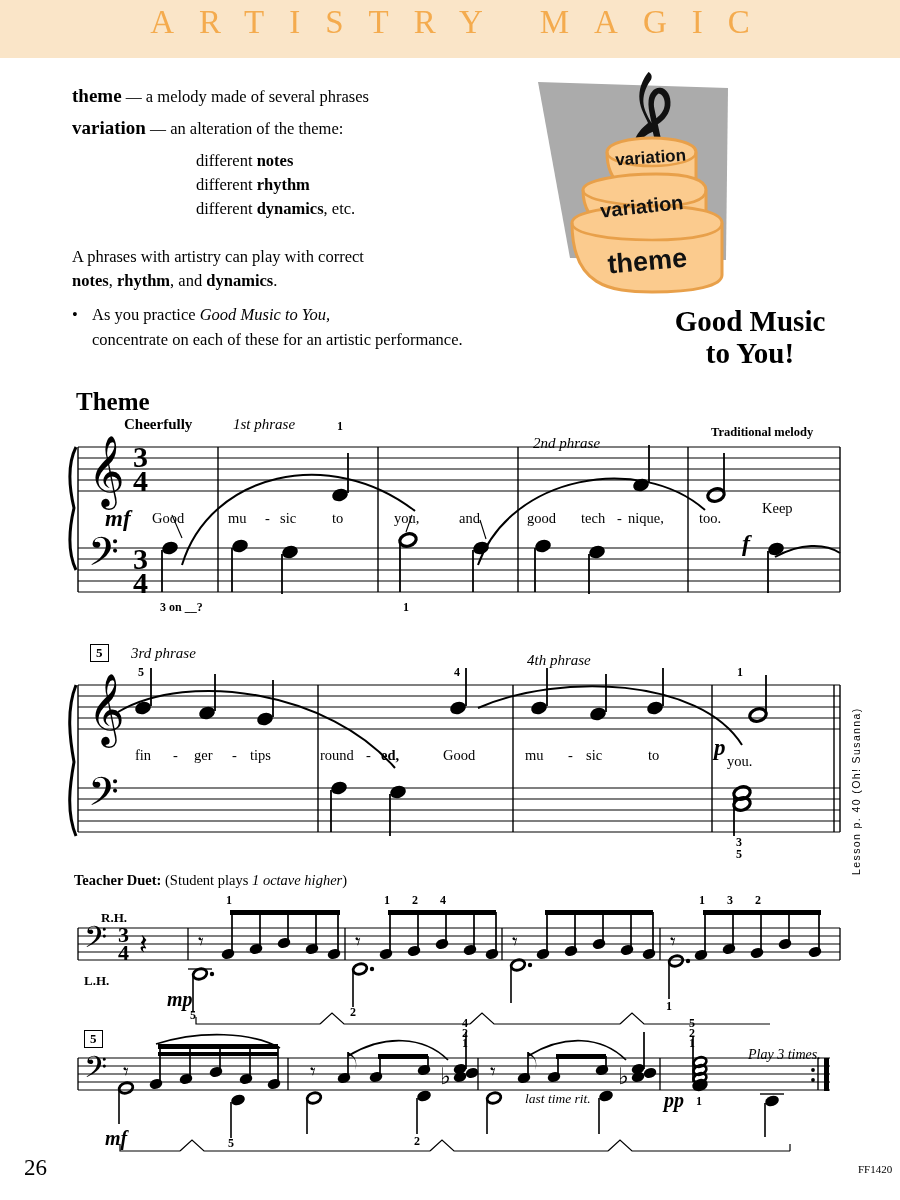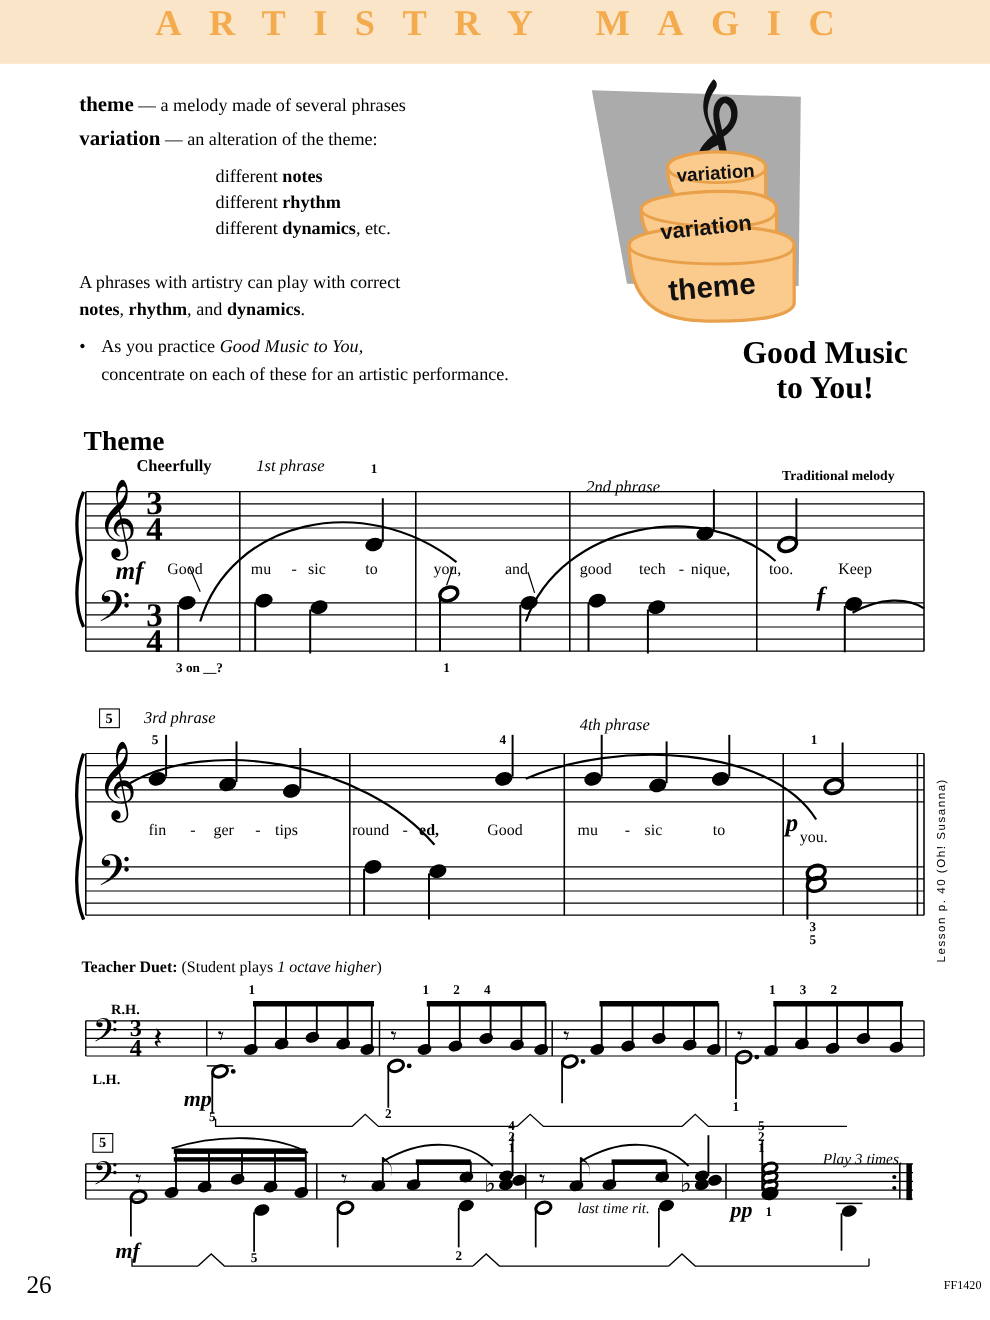--- a/index.html
+++ b/index.html
@@ -13,21 +13,21 @@
   
   .banner{
     position:absolute;left:0;top:0;width:900px;height:58px;
     background:#fae5c8;
   }
   .banner-title{
     position:absolute;left:0;top:0;width:900px;height:44px;
     display:flex;align-items:center;justify-content:center;
     color:#f4ab4e;font-family:"Liberation Serif",serif;
     font-size:33px;letter-spacing:25px;text-indent:25px;
-    font-weight:700;white-space:pre;
+    font-weight:400;white-space:pre;
   }
 
   
   .deftext{position:absolute;left:72px;top:86px;width:430px;font-size:16.5px;line-height:1.0;}
   .defrow{margin-bottom:12px;}
   .term{font-weight:bold;font-size:19px;}
   .dash{font-size:16px;}
   .indent{margin-left:124px;line-height:1.45;}
   .b{font-weight:bold;}
   .para{position:absolute;left:72px;top:245px;width:400px;font-size:16.5px;line-height:1.45;}
@@ -288,21 +288,21 @@
     <div class="lyric" style="left:265px;top:95px;">-</div>
     <div class="lyric" style="left:280px;top:95px;">sic</div>
     <div class="lyric" style="left:332px;top:95px;">to</div>
     <div class="lyric" style="left:394px;top:95px;">you,</div>
     <div class="lyric" style="left:459px;top:95px;">and</div>
     <div class="lyric" style="left:527px;top:95px;">good</div>
     <div class="lyric" style="left:581px;top:95px;">tech</div>
     <div class="lyric" style="left:617px;top:95px;">-</div>
     <div class="lyric" style="left:628px;top:95px;">nique,</div>
     <div class="lyric" style="left:699px;top:95px;">too.</div>
-    <div class="lyric" style="left:762px;top:95px;">Keep</div>
+    <div class="lyric" style="left:762px;top:85px;">Keep</div>
 
     <div class="lbl" style="left:160px;top:185px;font-size:12px;">
       <span class="b">3 on __?</span>
     </div>
   </div>
 
   <div class="sys" style="left:0;top:640px;width:900px;height:200px;">
     <div class="meas-box" style="left:90px;top:4px;">5</div>
     <div class="lbl ital" style="left:131px;top:5px;font-size:15px;">3rd phrase</div>
     <div class="lbl ital" style="left:527px;top:12px;font-size:15px;">4th phrase</div>

